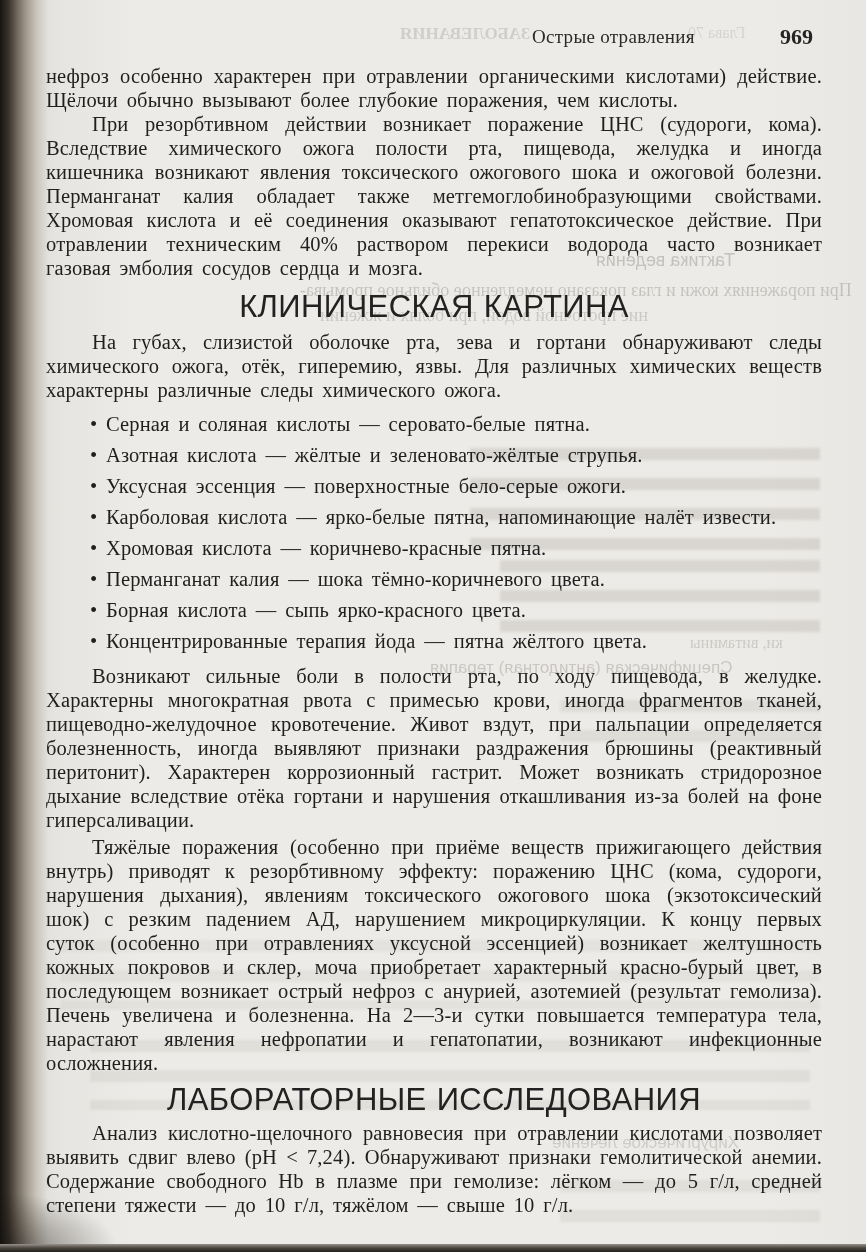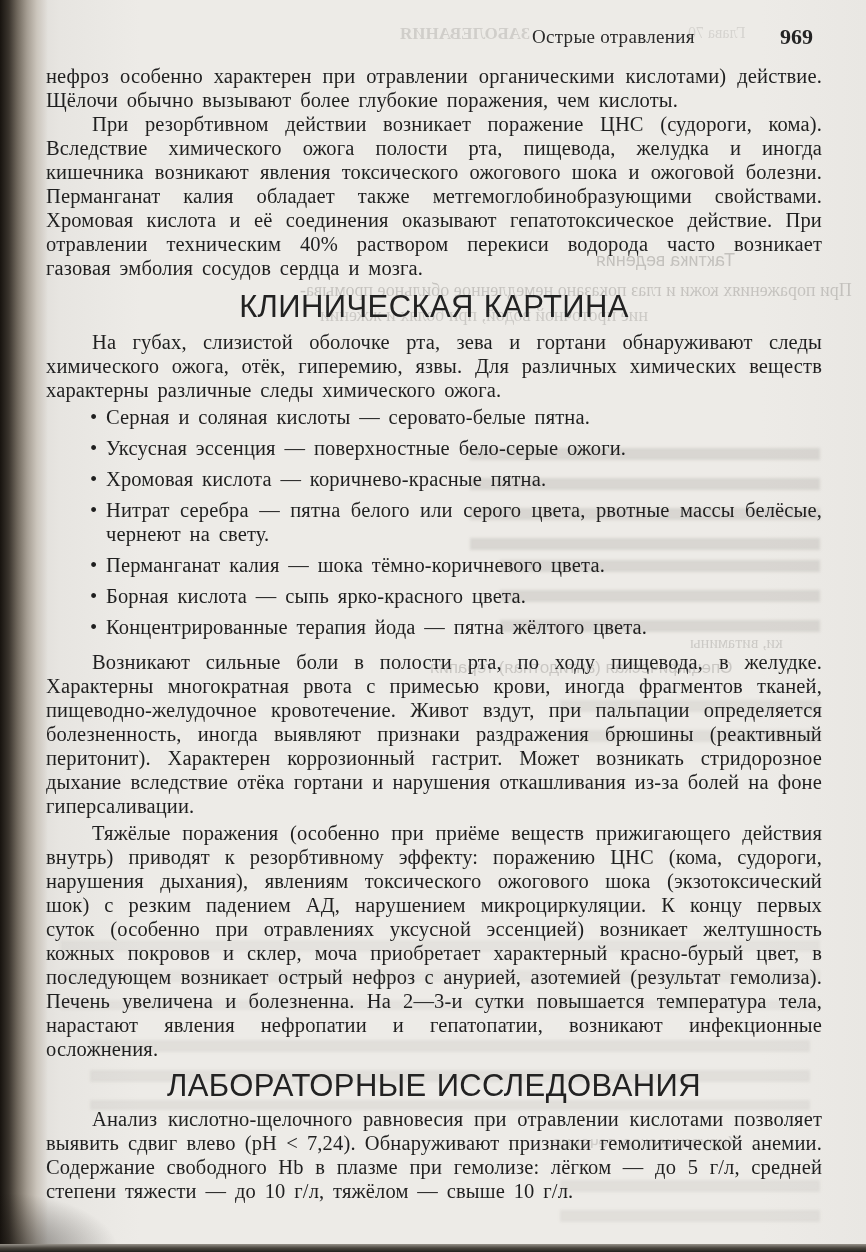--- a/index.html
+++ b/index.html
@@ -39,21 +39,21 @@
   .para{margin:0;}
   .para.indent{text-indent:46px;}
   .p-resorptive{margin-top:0;}
   .section-heading{
     font-family:"Liberation Sans","DejaVu Sans",sans-serif;
     font-size:31px;line-height:30px;font-weight:400;letter-spacing:.4px;
     color:#222;text-align:center;word-spacing:1px;
     margin:12px 0 8px 0;
   }
   .heading-lab{margin-top:10px;margin-bottom:6px;}
-  .bullet-list{margin-top:3px;}
+  .bullet-list{margin-top:10px;}
   .bullet-item{
     position:relative;margin:0 0 7px 0;padding-left:60px;text-align:justify;
   }
   .bullet-item::before{
     content:"\2022";
     position:absolute;left:44px;top:0;
   }
   .p-symptoms{margin-top:11px;}
   .p-severe{margin-top:3px;}
   .p-lab{margin-top:4px;}
@@ -113,23 +113,24 @@
     <p class="para">нефроз особенно характерен при отравлении органическими кислотами) действие. Щёлочи обычно вызывают более глубокие поражения, чем кислоты.</p>
 
     <p class="para indent p-resorptive">При резорбтивном действии возникает поражение ЦНС (судороги, кома). Вследствие химического ожога полости рта, пищевода, желудка и иногда кишечника возникают явления токсического ожогового шока и ожоговой болезни. Перманганат калия обладает также метгемоглобинобразующими свойствами. Хромовая кислота и её соединения оказывают гепатотоксическое действие. При отравлении техническим 40% раствором перекиси водорода часто возникает газовая эмболия сосудов сердца и мозга.</p>
 
     <div class="section-heading">КЛИНИЧЕСКАЯ КАРТИНА</div>
 
     <p class="para indent">На губах, слизистой оболочке рта, зева и гортани обнаруживают следы химического ожога, отёк, гиперемию, язвы. Для различных химических веществ характерны различные следы химического ожога.</p>
 
     <div class="bullet-list">
       <div class="bullet-item">Серная и соляная кислоты — серовато-белые пятна.</div>
+      <div class="bullet-item">Азотная кислота — жёлтые и зеленовато-жёлтые струпья.</div>
       <div class="bullet-item">Уксусная эссенция — поверхностные бело-серые ожоги.</div>
+      <div class="bullet-item">Карболовая кислота — ярко-белые пятна, напоминающие налёт извести.</div>
       <div class="bullet-item">Хромовая кислота — коричнево-красные пятна.</div>
-      <div class="bullet-item">Нитрат серебра — пятна белого или серого цвета, рвотные массы белёсые, чернеют на свету.</div>
       <div class="bullet-item">Перманганат калия — шока тёмно-коричневого цвета.</div>
       <div class="bullet-item">Борная кислота — сыпь ярко-красного цвета.</div>
       <div class="bullet-item">Концентрированные терапия йода — пятна жёлтого цвета.</div>
     </div>
 
     <p class="para indent p-symptoms">Возникают сильные боли в полости рта, по ходу пищевода, в желудке. Характерны многократная рвота с примесью крови, иногда фрагментов тканей, пищеводно-желудочное кровотечение. Живот вздут, при пальпации определяется болезненность, иногда выявляют признаки раздражения брюшины (реактивный перитонит). Характерен коррозионный гастрит. Может возникать стридорозное дыхание вследствие отёка гортани и нарушения откашливания из-за болей на фоне гиперсаливации.</p>
 
     <p class="para indent p-severe">Тяжёлые поражения (особенно при приёме веществ прижигающего действия внутрь) приводят к резорбтивному эффекту: поражению ЦНС (кома, судороги, нарушения дыхания), явлениям токсического ожогового шока (экзотоксический шок) с резким падением АД, нарушением микроциркуляции. К концу первых суток (особенно при отравлениях уксусной эссенцией) возникает желтушность кожных покровов и склер, моча приобретает характерный красно-бурый цвет, в последующем возникает острый нефроз с анурией, азотемией (результат гемолиза). Печень увеличена и болезненна. На 2—3-и сутки повышается температура тела, нарастают явления нефропатии и гепатопатии, возникают инфекционные осложнения.</p>
 
     <div class="section-heading heading-lab">ЛАБОРАТОРНЫЕ ИССЛЕДОВАНИЯ</div>

